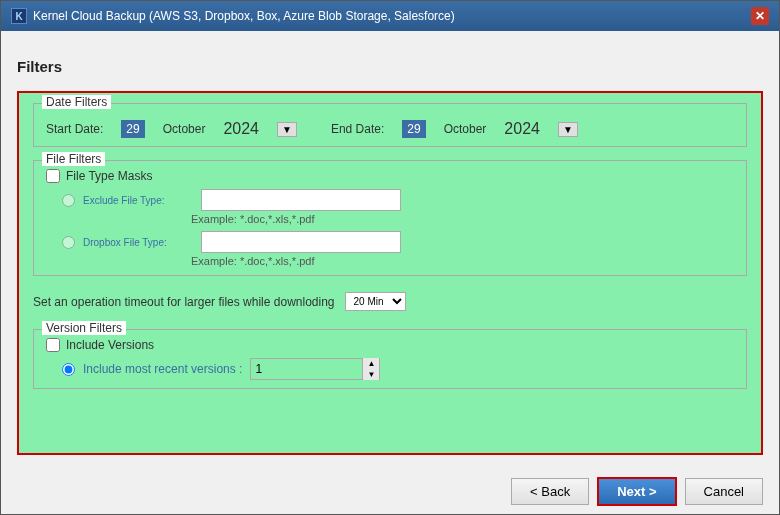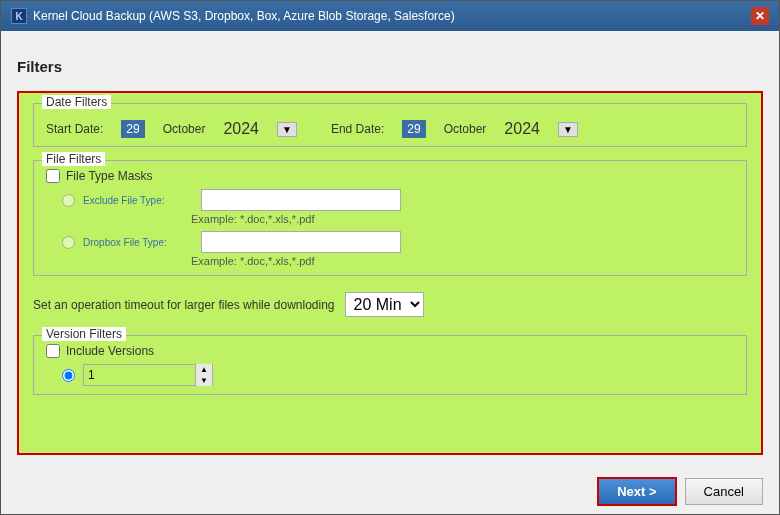--- a/index.html
+++ b/index.html
@@ -75,21 +75,21 @@
     }
     .section-title-main {
       font-size: 15px;
       font-weight: bold;
       color: #222;
       margin-bottom: 6px;
       margin-top: 13px;
     }
     .panel {
       border: 2px solid #cc0000;
-      background: #bef264;
+      background: #86efac;
       padding: 10px 14px;
       flex: 1;
       display: flex;
       flex-direction: column;
       gap: 12px;
     }
     .section-box {
       border: 1px solid #aaa;
       padding: 8px 12px;
       position: relative;
@@ -190,21 +190,21 @@
       gap: 10px;
       padding: 4px 0;
     }
     .timeout-label {
       font-size: 12px;
       color: #333;
     }
     select {
       border: 1px solid #aaa;
       padding: 2px 4px;
-      font-size: 16px;
+      font-size: 10px;
       background: white;
       cursor: pointer;
     }
     .version-section {
       margin-top: 2px;
     }
     .version-row {
       display: flex;
       align-items: center;
       gap: 8px;
@@ -344,30 +344,32 @@
       </div>
 
       <div class="section-box version-section">
         <span class="section-label">Version Filters</span>
         <div class="checkbox-row">
           <input type="checkbox" style="">
           <span class="inline-label">Include Versions</span>
         </div>
         <div class="version-row">
           <input type="radio" name="versiontype" checked="" style="">
+          <span class="version-label">Include most recent versions :</span>
           <div class="spinner-input">
             <span class="spinner-value">1</span>
             <div class="spinner-arrows">
               <button class="spinner-up">▲</button>
               <button class="spinner-down">▼</button>
             </div>
           </div>
         </div>
       </div>
 
     </div>
   </div>
 
   <div class="footer">
+    <button class="btn">&lt; Back</button>
     <button class="btn btn-next">Next &gt;</button>
     <button class="btn">Cancel</button>
   </div>
 </div>
 
 </body></html>

